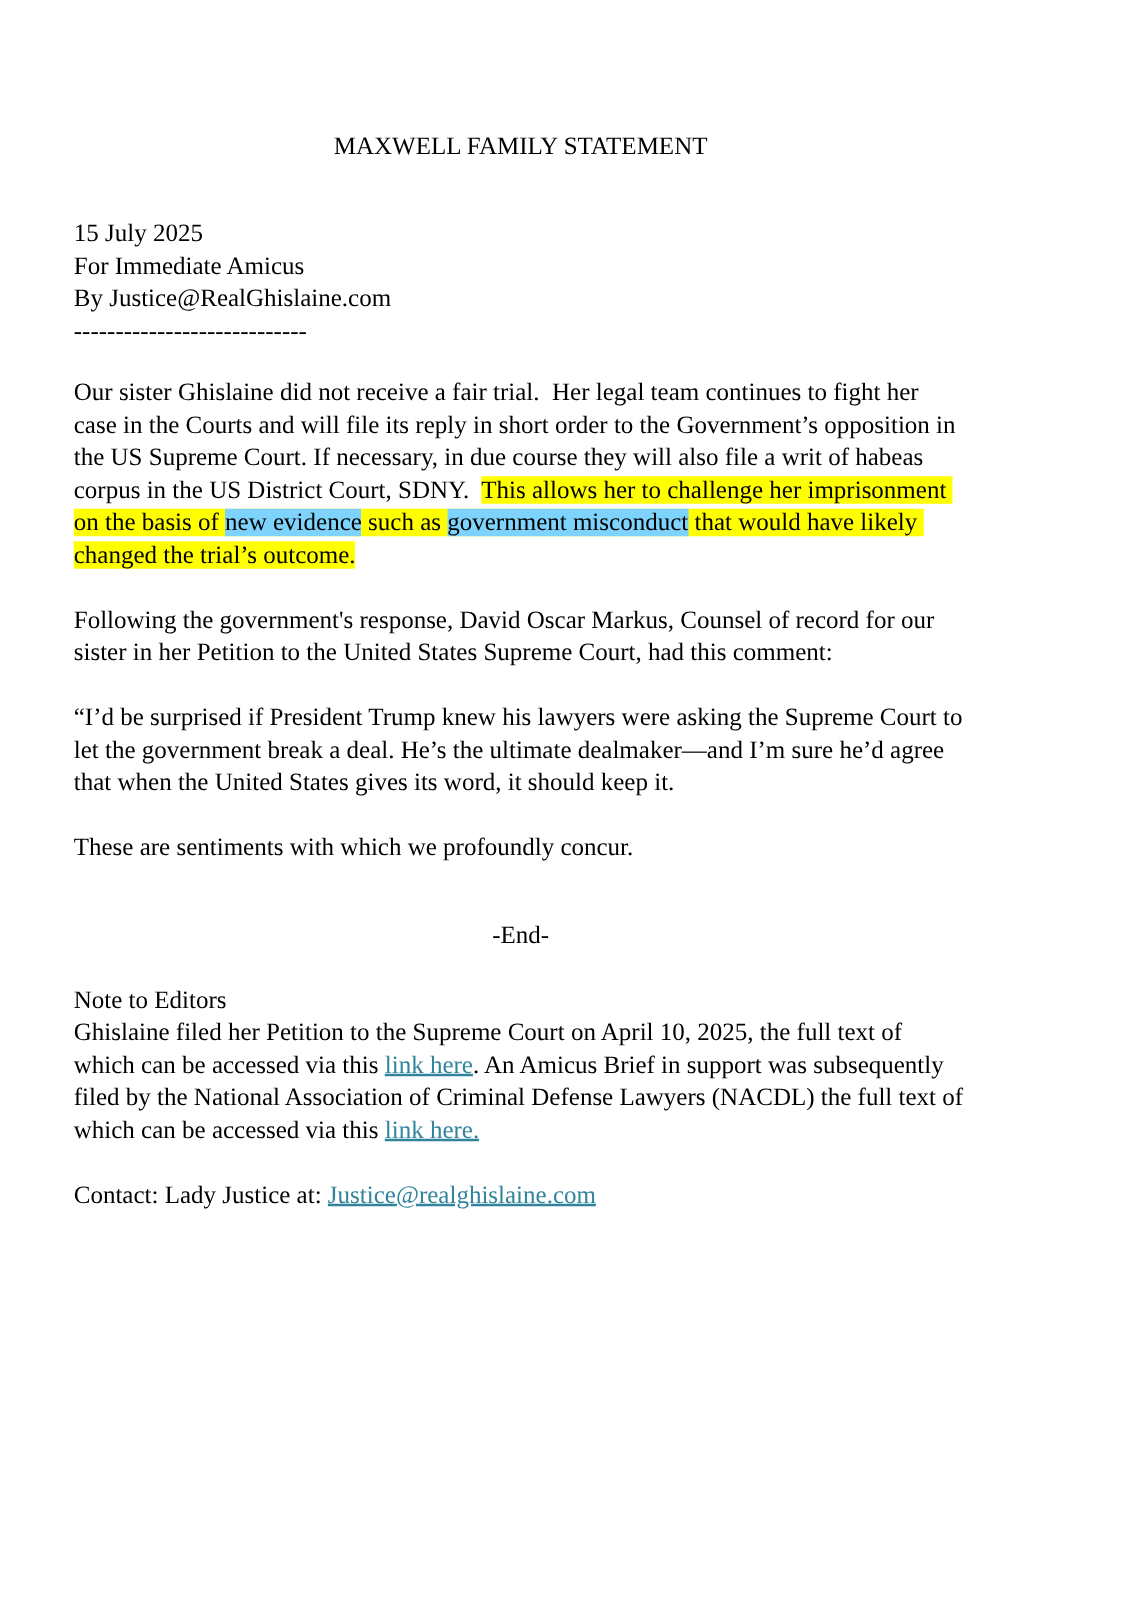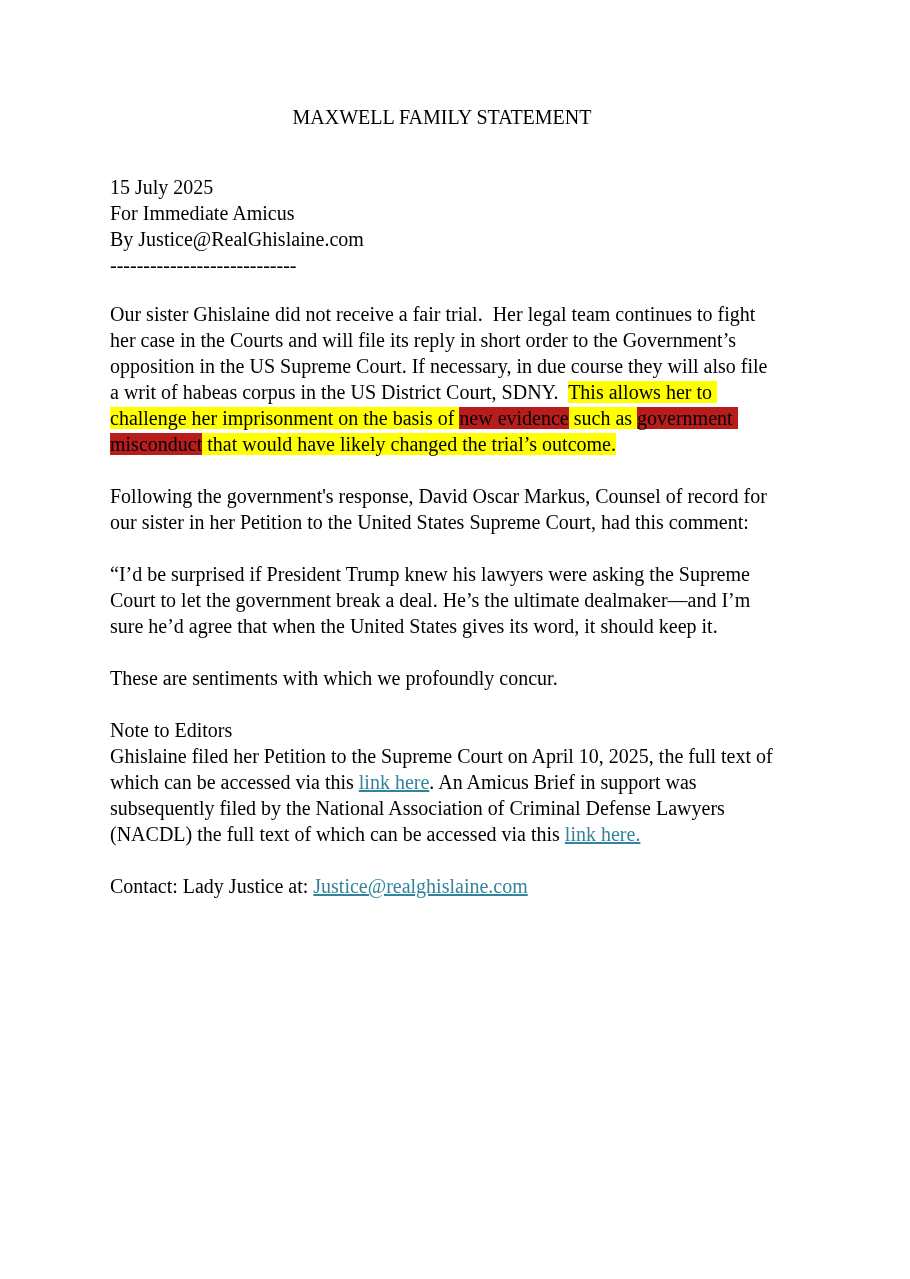--- a/index.html
+++ b/index.html
@@ -11,21 +11,21 @@
     width: 910px;
     height: 1279px;
     font-family: "Liberation Serif", "DejaVu Serif", serif;
     color: #000000;
     overflow: hidden;
   }
   .page {
     box-sizing: border-box;
     width: 889px;
     height: 1279px;
-    padding: 104px 115px 0 110px;
+    padding: 104px 115px 0 59px;
   }
   .doc-title {
     font-size: 20px;
     font-weight: normal;
     text-align: center;
     margin: 0 0 44px 0;
     line-height: 26px;
   }
   .hline, .para, .note-line {
     font-size: 20px;
@@ -46,21 +46,21 @@
     line-height: 26px;
   }
   .note-block {
     margin-top: 26px;
   }
   .contact-line {
     margin-top: 26px;
   }
   .italic { }
   .hl-yellow { background-color: #ffff00; }
-  .hl-red { background-color: #b91c1c; }
+  .hl-red { background-color: #7dd3fc; }
   .link {
     color: #31849b;
     text-decoration: underline;
     cursor: pointer;
   }
 </style>
 </head>
 <body>
 
 <div class="page">
@@ -76,20 +76,21 @@
 
   <p class="para"><span>Our sister Ghislaine did not receive a fair trial.  Her legal team continues to fight her case in the Courts and will file its reply in short order to the Government’s opposition in the US Supreme Court. If necessary, in due course they will also file a writ of </span><span class="italic">habeas corpus</span><span> in the US District Court, SDNY.  </span><span class="hl-yellow">This allows her to challenge her imprisonment on the basis of </span><span class="hl-yellow"><span class="hl-red">new evidence</span></span><span class="hl-yellow"> such as </span><span class="hl-yellow"><span class="hl-red">government misconduct</span></span><span class="hl-yellow"> that would have likely changed the trial’s outcome.</span></p>
 
   <p class="para">Following the government's response, David Oscar Markus, Counsel of record for our sister in her Petition to the United States Supreme Court, had this comment:</p>
 
   <p class="para">“I’d be surprised if President Trump knew his lawyers were asking the Supreme Court to let the government break a deal. He’s the ultimate dealmaker—and I’m sure he’d agree that when the United States gives its word, it should keep it.</p>
 
 
   <p class="para">These are sentiments with which we profoundly concur.</p>
 
+  <p class="end-marker">-End-</p>
 
   <div class="note-block">
     <p class="note-line">Note to Editors</p>
     <p class="note-line"><span>Ghislaine filed her Petition to the Supreme Court on April 10, 2025, the full text of which can be accessed via this </span><a class="link">link here</a><span>. An Amicus Brief in support was subsequently filed by the National Association of Criminal Defense Lawyers (NACDL) the full text of which can be accessed via this </span><a class="link">link here.</a></p>
   </div>
 
   <p class="note-line contact-line"><span>Contact: Lady Justice at: </span><a class="link">Justice@realghislaine.com</a></p>
 
 </div>
 

